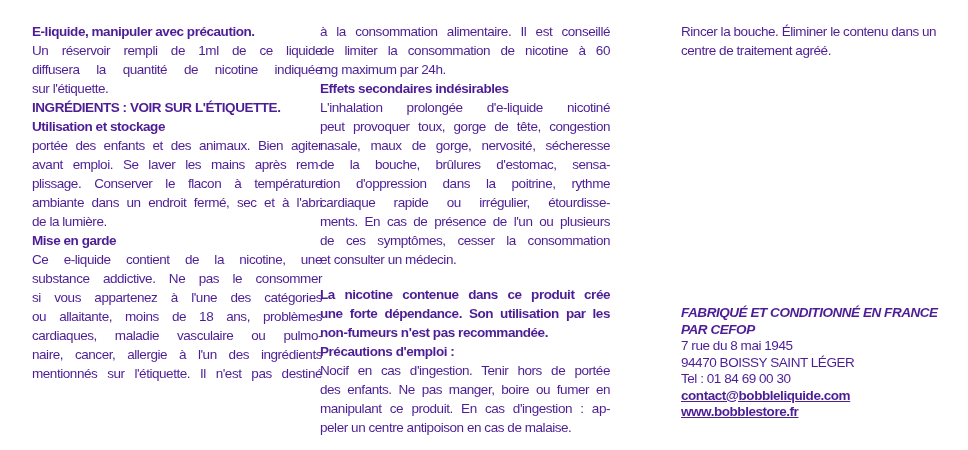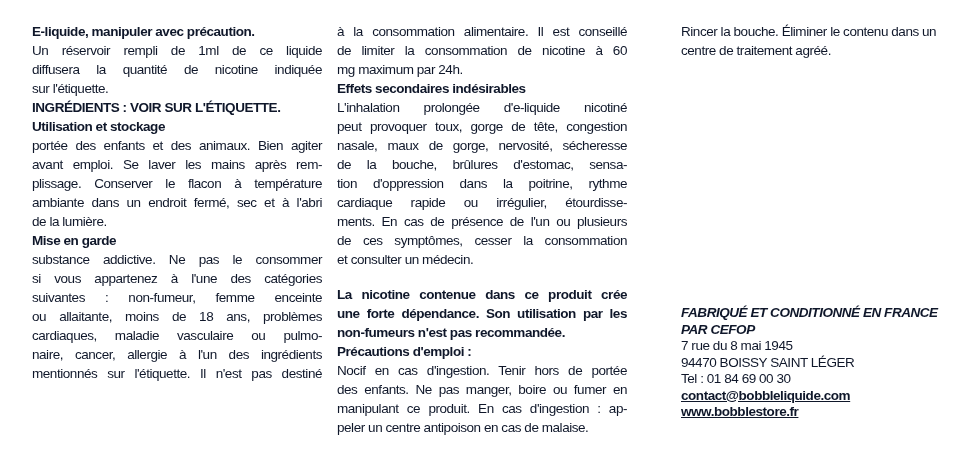--- a/index.html
+++ b/index.html
@@ -18,21 +18,21 @@
   }
   .col {
     position: absolute;
     top: 22px;
     width: 290px;
     font-size: 13.5px;
     line-height: 19px;
     letter-spacing: -0.45px;
   }
   .col-1 { left: 32px; }
-  .col-2 { left: 337px; }
+  .col-2 { left: 320px; }
   .col-3 { left: 681px; }
 
   .block { margin: 0; }
   .block.heading { font-weight: 700; }
   .block.bold-para { font-weight: 700; margin-top: 16px; }
   .block:first-child { margin-top: 0; }
 
   .ln { min-height: 19px; }
   .ln.just {
     text-align: justify;
@@ -45,21 +45,21 @@
     line-height: 16.5px;
   }
   .block.address .ln { min-height: 16.5px; }
   .ln.bold-italic { font-weight: 700; font-style: italic; }
   .ln.bold { font-weight: 700; text-decoration: underline; }
   .ln.regular { font-weight: 400; }
 </style>
 </head>
 <body style="background: rgb(255, 255, 255);">
 
-<div class="sheet" style="color: #0f172a;">
+<div class="sheet" style="color: #4c1d95;">
   <div class="col col-1">
       <div class="block heading">
         <div class="ln">E-liquide, manipuler avec précaution.</div>
       </div>
       <div class="block para">
         <div class="ln just">Un réservoir rempli de 1ml de ce liquide</div>
         <div class="ln just">diffusera la quantité de nicotine indiquée</div>
         <div class="ln">sur l'étiquette.</div>
       </div>
       <div class="block heading">
@@ -72,23 +72,23 @@
         <div class="ln just">portée des enfants et des animaux. Bien agiter</div>
         <div class="ln just">avant emploi. Se laver les mains après rem-</div>
         <div class="ln just">plissage. Conserver le flacon à température</div>
         <div class="ln just">ambiante dans un endroit fermé, sec et à l'abri</div>
         <div class="ln">de la lumière.</div>
       </div>
       <div class="block heading">
         <div class="ln">Mise en garde</div>
       </div>
       <div class="block para">
+        <div class="ln just">Ce e-liquide contient de la nicotine, une</div>
         <div class="ln just">substance addictive. Ne pas le consommer</div>
         <div class="ln just">si vous appartenez à l'une des catégories</div>
-        <div class="ln just">suivantes : non-fumeur, femme enceinte</div>
         <div class="ln just">ou allaitante, moins de 18 ans, problèmes</div>
         <div class="ln just">cardiaques, maladie vasculaire ou pulmo-</div>
         <div class="ln just">naire, cancer, allergie à l'un des ingrédients</div>
         <div class="ln just">mentionnés sur l'étiquette. Il n'est pas destiné</div>
       </div>
     </div>
   <div class="col col-2">
       <div class="block para">
         <div class="ln just">à la consommation alimentaire. Il est conseillé</div>
         <div class="ln just">de limiter la consommation de nicotine à 60</div>

